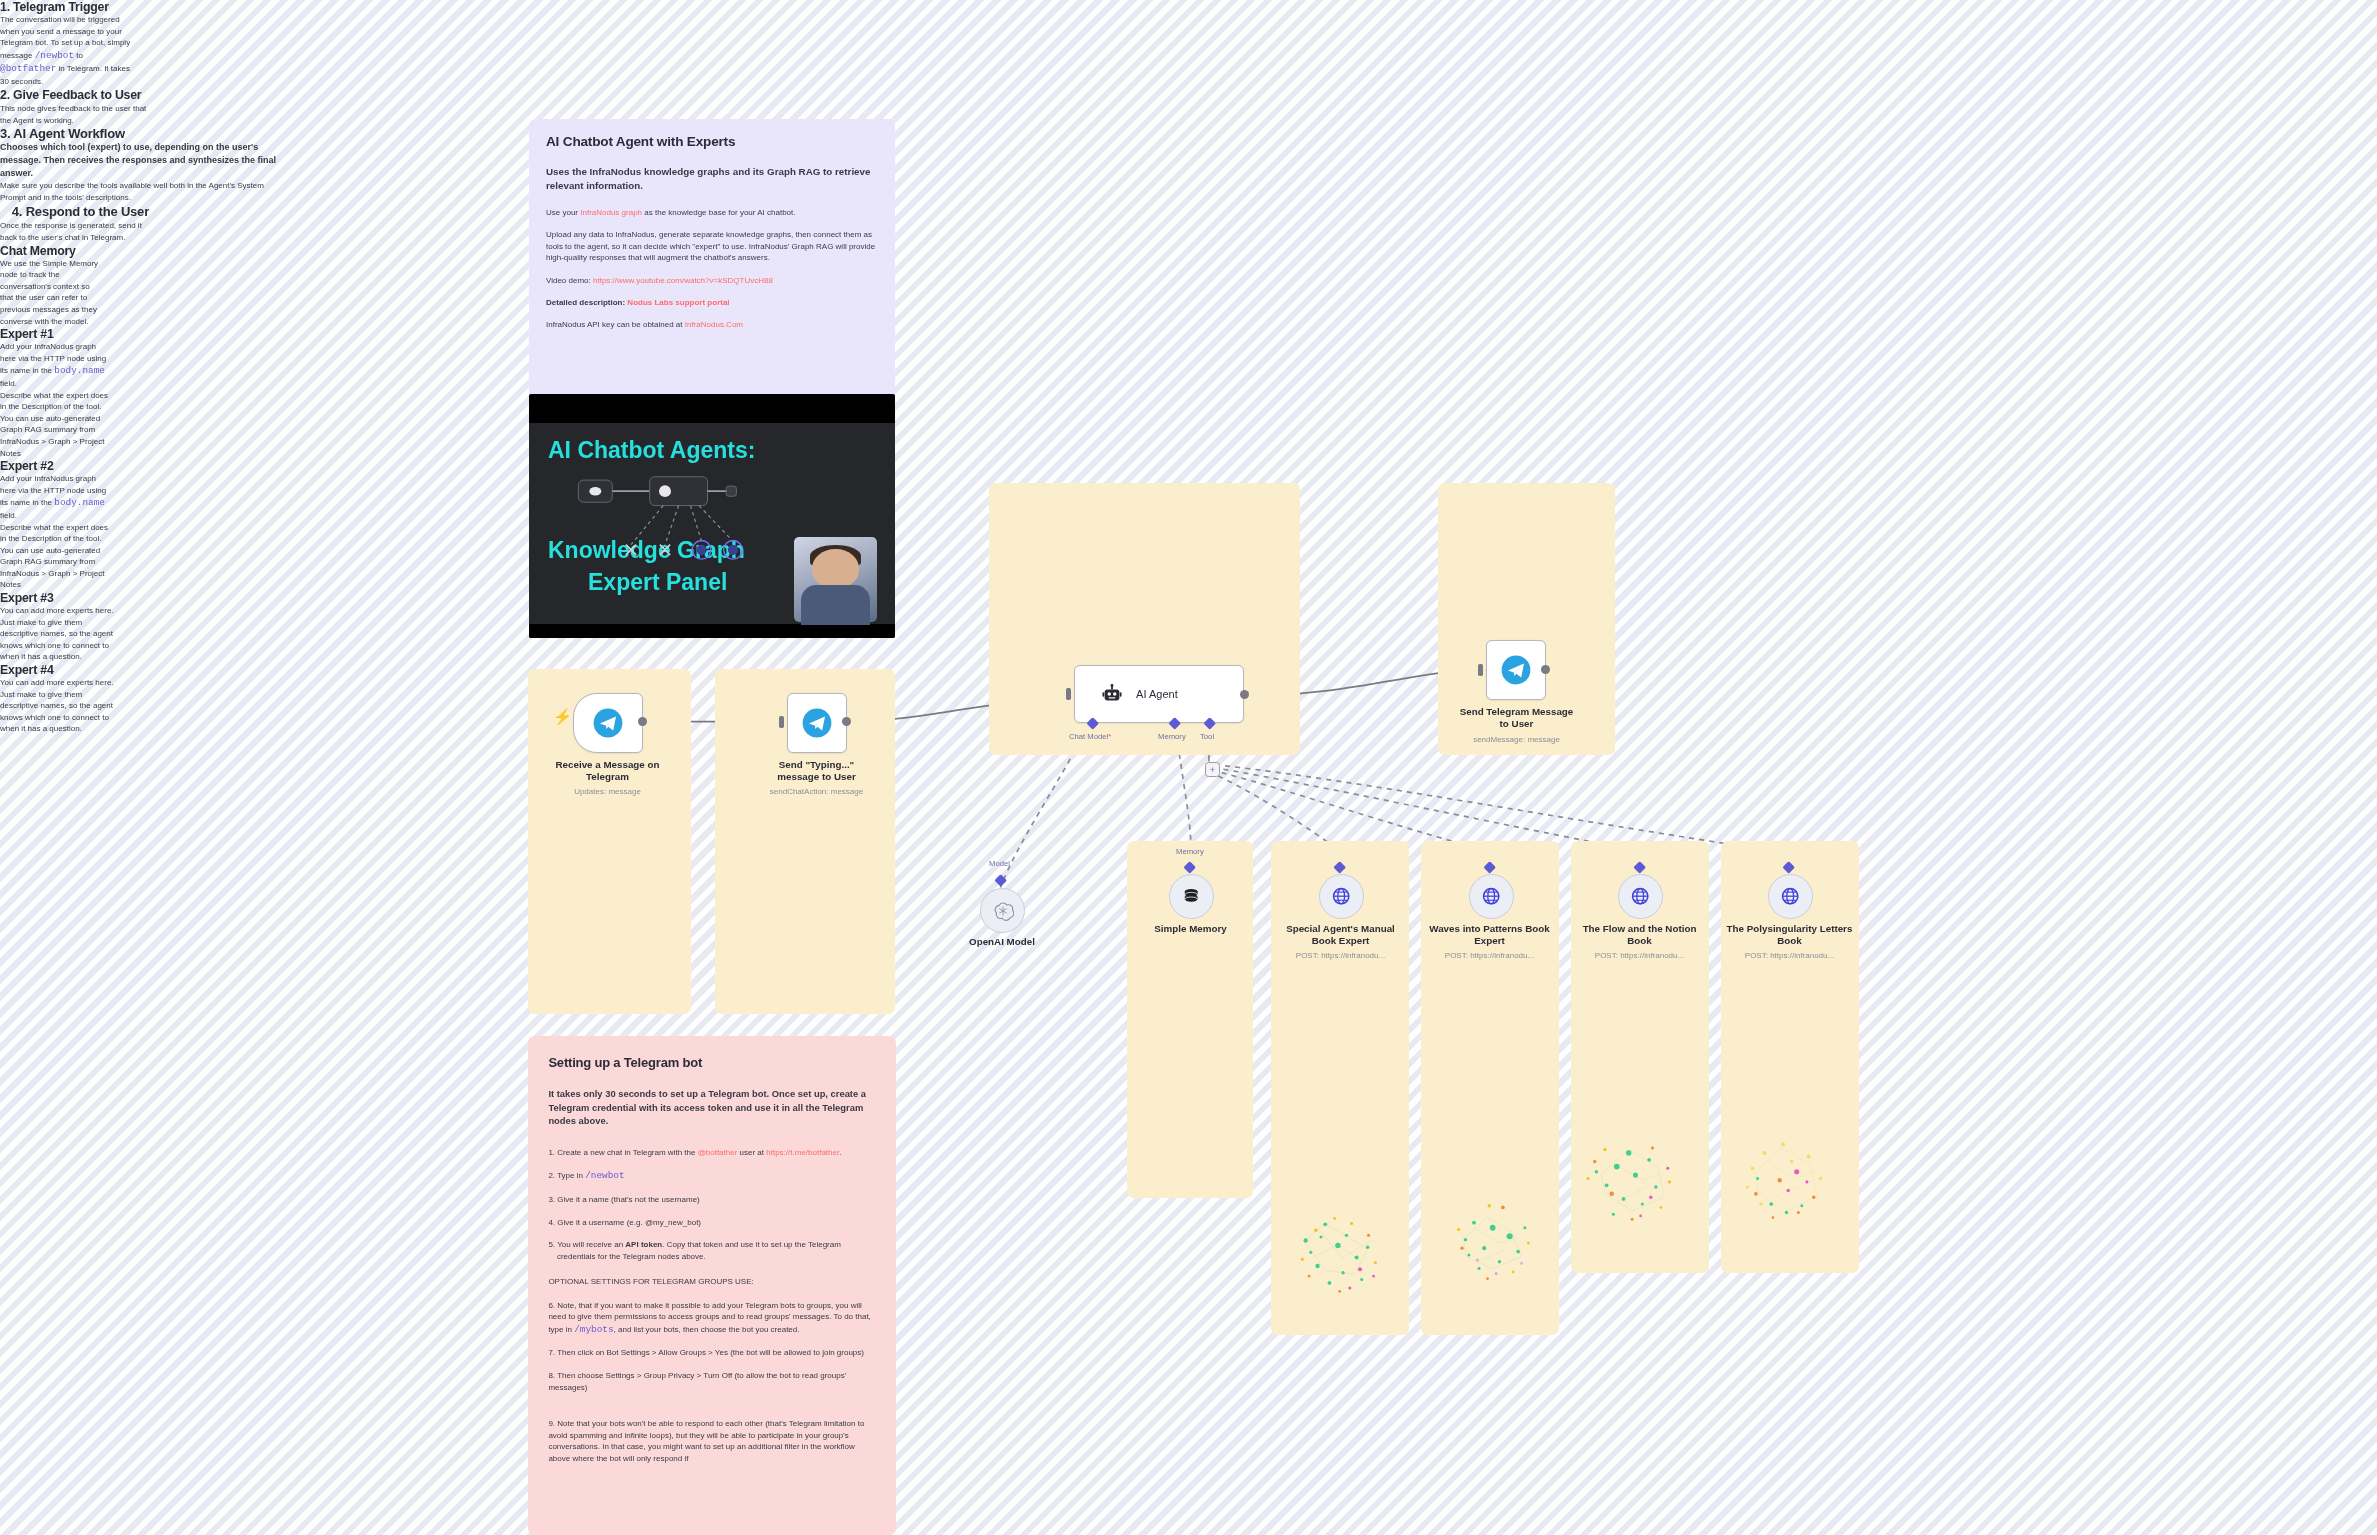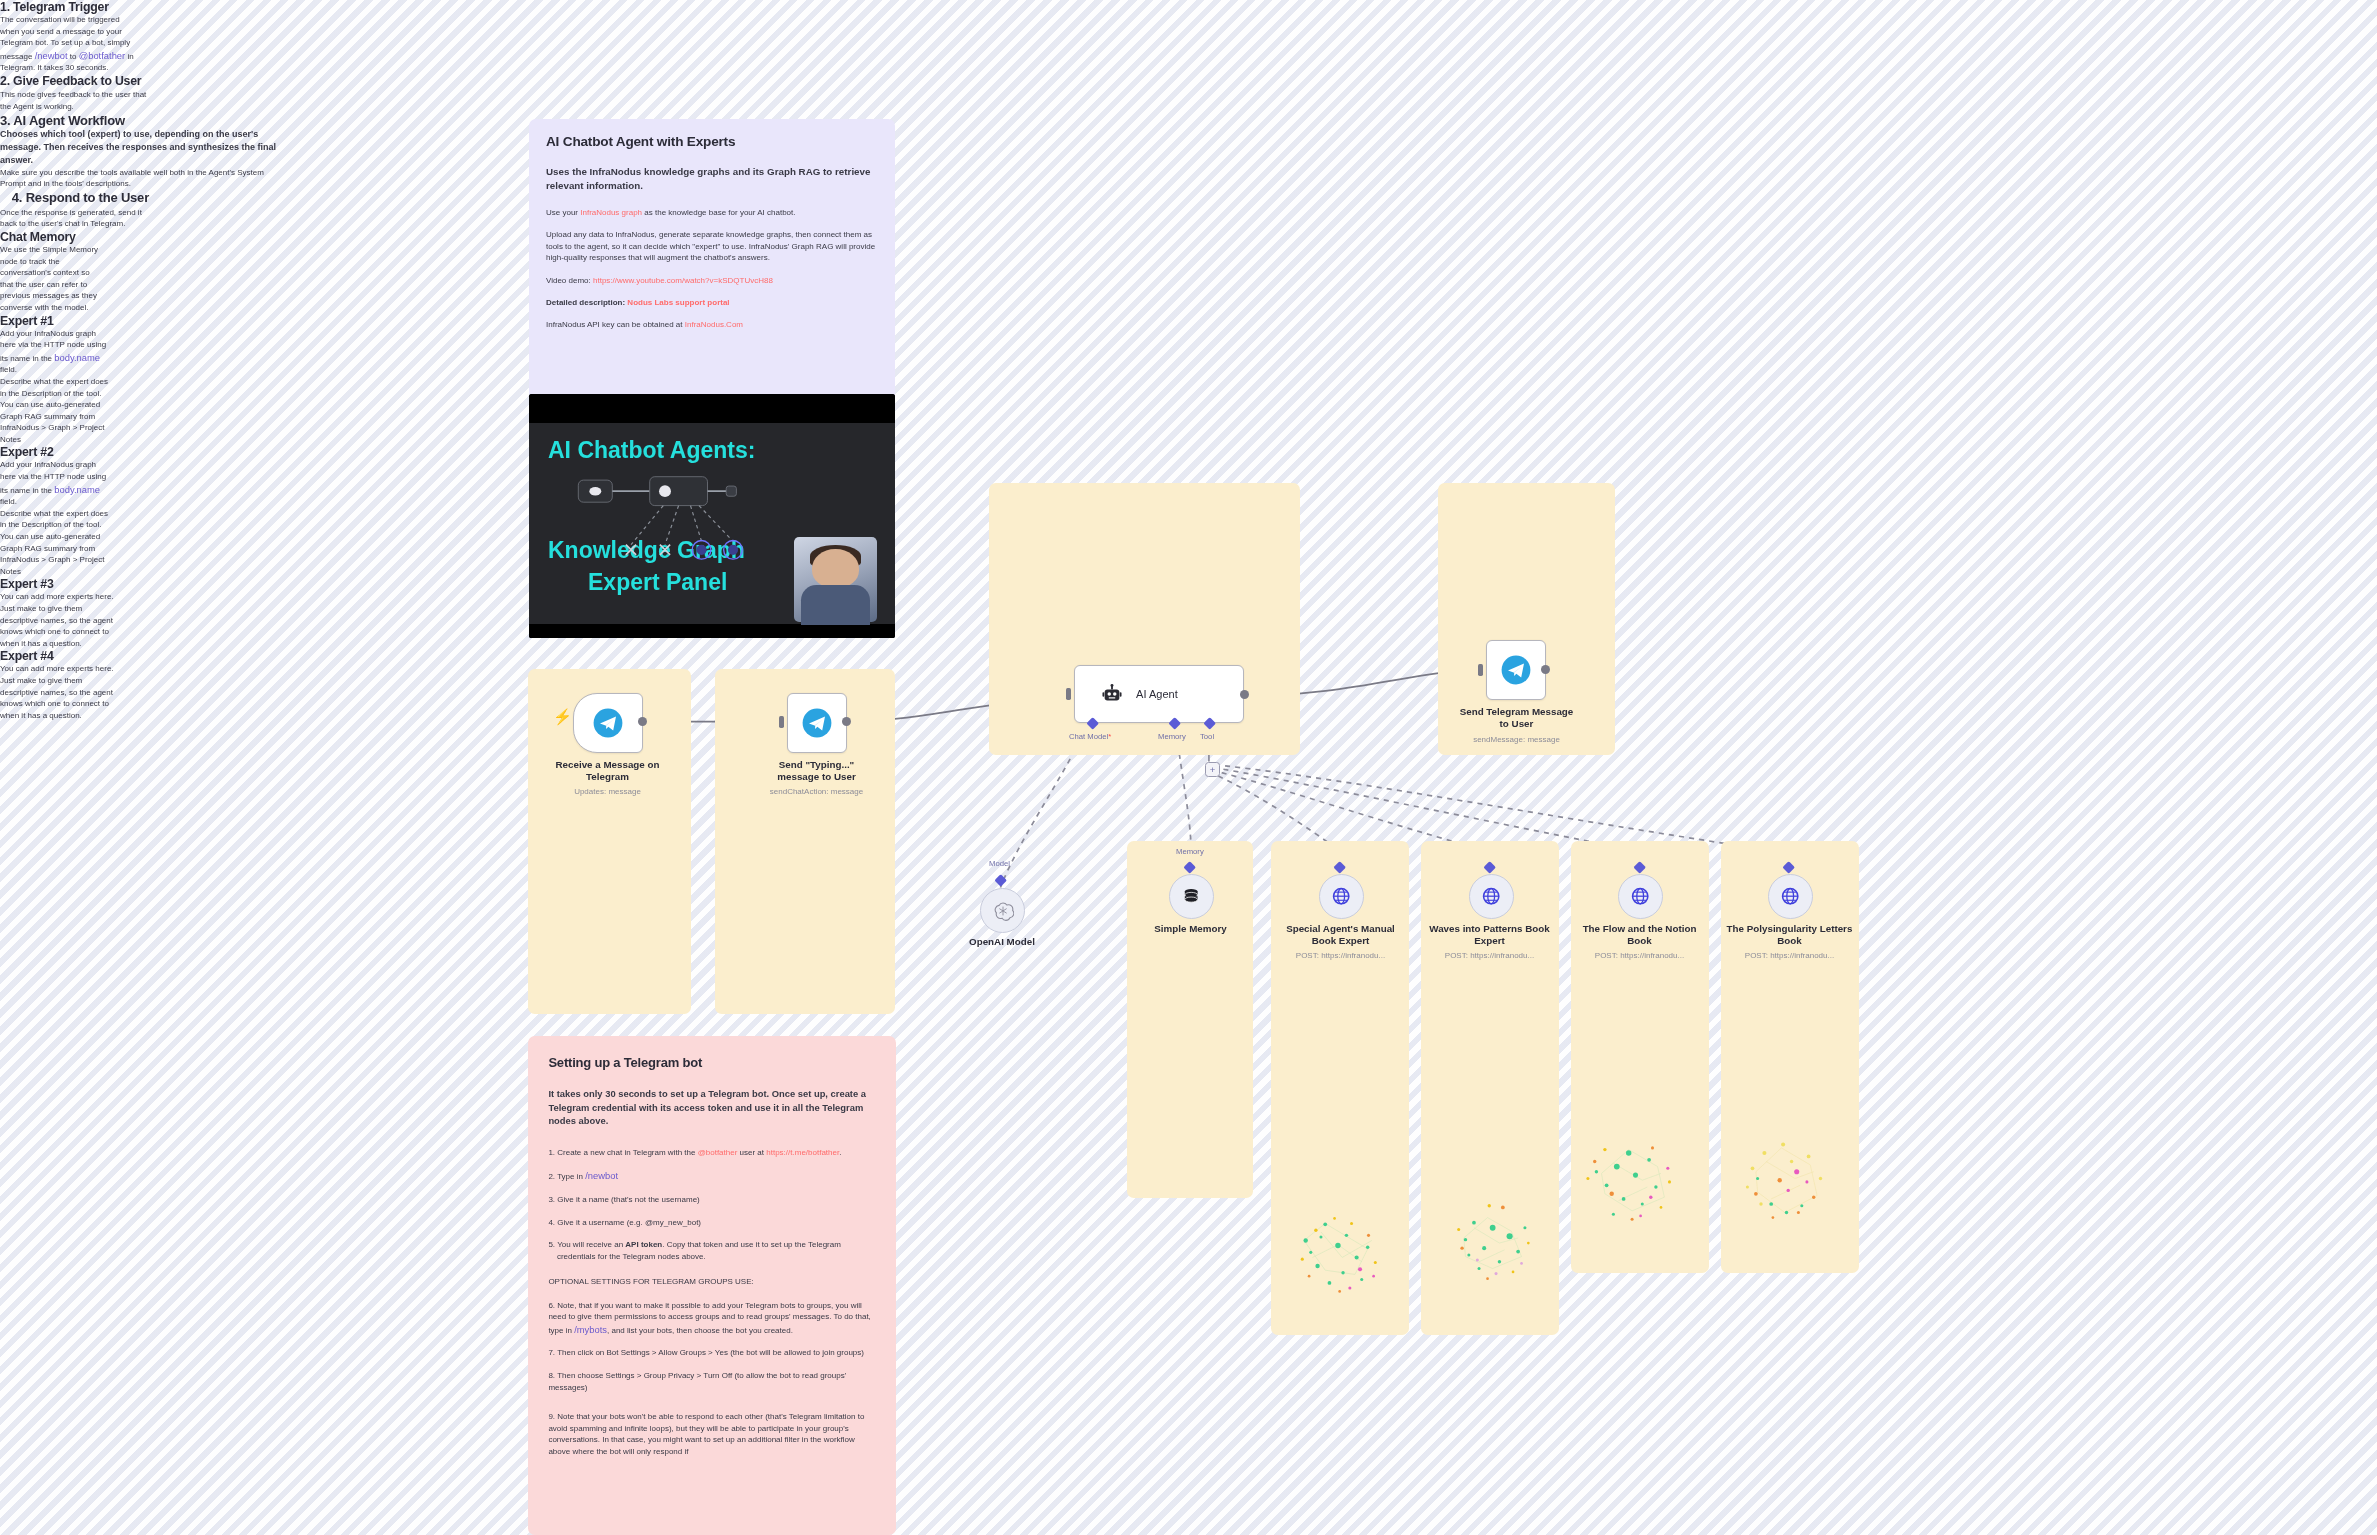--- a/index.html
+++ b/index.html
@@ -18,21 +18,21 @@
 
   
   .sticky{position:absolute;border-radius:6.8px;box-sizing:border-box;}
   .sticky.yellow{background:#fbeecd;}
   .sticky.purple{background:#e9e6fb;}
   .sticky.pink{background:#fbd9d9;}
 
   .st-title{font-weight:bold;color:#2c2c38;letter-spacing:-0.2px;}
   .st-body{color:#3a3a46;line-height:1.45;}
   .lnk{color:#ff6b6b;}
-  .code{font-family:Liberation Sans, sans-serif;color:#6a5acd;font-size:9.4px;}
+  .code{font-family:Liberation Mono, monospace;color:#6a5acd;font-size:9.4px;}
   .bold{font-weight:bold;}
 
   
   .node{position:absolute;background:#ffffff;border:0.9px solid #b6b6bd;
         border-radius:6px;box-sizing:border-box;
         display:flex;align-items:center;justify-content:center;
         box-shadow:0 0.9px 1.7px rgba(0,0,0,0.07);}
   .node.trigger{border-top-left-radius:24px;border-bottom-left-radius:24px;}
   .node-label{position:absolute;text-align:center;font-size:9.8px;
         font-weight:600;color:#2c2c38;line-height:1.25;}
@@ -496,18 +496,18 @@
       <span>5. You will receive an </span><span class="bold">API token</span><span>. Copy that token and use it to set up the Telegram credentials for the Telegram nodes above.</span>
     </div>
 
     <div class="st-body" style="font-size:8px;margin-bottom:12px;">OPTIONAL SETTINGS FOR TELEGRAM GROUPS USE:</div>
 
     <div class="st-body" style="font-size:8px;margin-bottom:11px;">
       <span>6. Note, that if you want to make it possible to add your Telegram bots to groups, you will need to give them permissions to access groups and to read groups' messages. To do that, type in </span><span class="code">/mybots</span><span>, and list your bots, then choose the bot you created.</span>
     </div>
 
     <div class="st-body" style="font-size:8px;margin-bottom:11px;">7. Then click on Bot Settings &gt; Allow Groups &gt; Yes (the bot will be allowed to join groups)</div>
-    <div class="st-body" style="font-size:8px;margin-bottom:18px;">8. Then choose Settings &gt; Group Privacy &gt; Turn Off (to allow the bot to read groups' messages)</div>
+    <div class="st-body" style="font-size:8px;margin-bottom:25px;">8. Then choose Settings &gt; Group Privacy &gt; Turn Off (to allow the bot to read groups' messages)</div>
     <div class="st-body" style="font-size:8px;">9. Note that your bots won't be able to respond to each other (that's Telegram limitation to avoid spamming and infinite loops), but they will be able to participate in your group's conversations. In that case, you might want to set up an additional filter in the workflow above where the bot will only respond if</div>
   </div>
 
 </div>
 
 
 </body></html>

